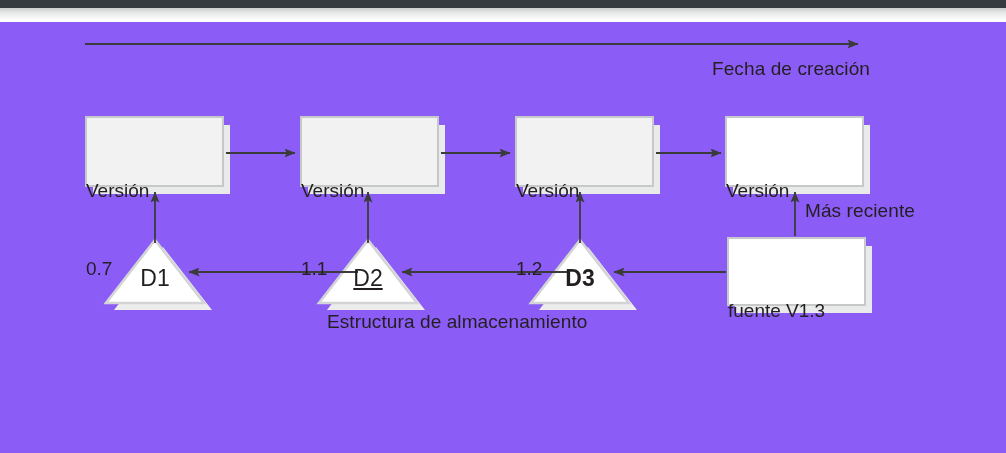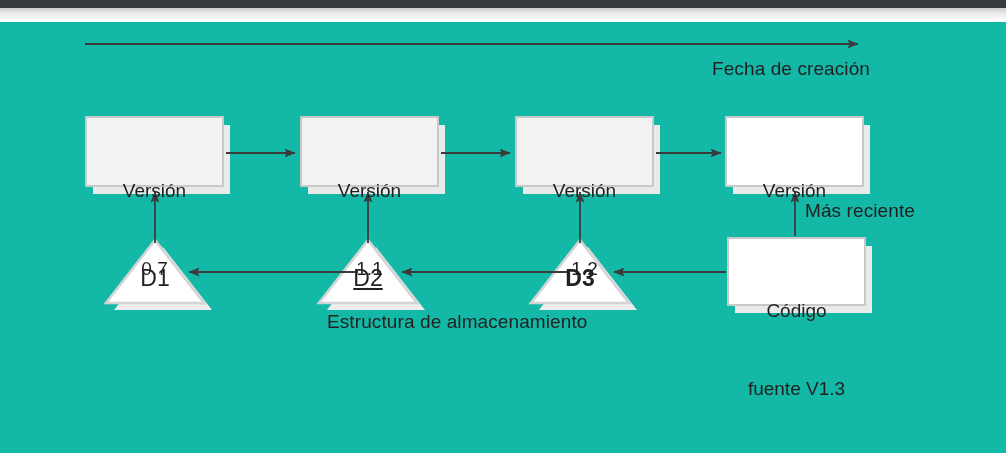--- a/index.html
+++ b/index.html
@@ -8,21 +8,21 @@
     background: #ffffff;
   }
   body {
     font-family: "Liberation Sans", "DejaVu Sans", sans-serif;
     color: #231f20;
   }
   #canvas {
     position: relative;
     width: 1006px;
     height: 453px;
-    background: #14b8a6;
+    background: #8b5cf6;
     overflow: hidden;
   }
   
   #top-bar {
     position: absolute;
     left: 0; top: 0;
     width: 1006px;
     height: 8px;
     background: #343a3d;
   }
@@ -43,21 +43,20 @@
   .lbl {
     position: absolute;
     white-space: pre;
     font-size: 19px;
     line-height: 23px;
     color: #231f20;
     letter-spacing: 0.1px;
   }
   .node-text {
     position: absolute;
-    text-align: center;
     white-space: pre;
     font-size: 19px;
     line-height: 26px;
     color: #231f20;
   }
   .tri-text {
     position: absolute;
     text-align: center;
     white-space: pre;
     font-size: 23px;
@@ -183,21 +182,20 @@
   <div class="node-text" style="left:516px; top:126px; width:137px;">
     <div>Versión</div>
     <div>1.2</div>
   </div>
 
   <div class="node-text" style="left:726px; top:126px; width:137px;">
     <div>Versión</div>
   </div>
 
   <div class="node-text" style="left:728px; top:246px; width:137px;">
-    <div>Código</div>
     <div>fuente V1.3</div>
   </div>
 
   <div class="tri-text" style="left:125px; top:267px; width:60px;">D1</div>
   <div class="tri-text" style="left:338px; top:267px; width:60px;text-decoration:underline;">D2</div>
   <div class="tri-text" style="left:550px; top:267px; width:60px;font-weight:bold;">D3</div>
 
 </div>
 
 </body></html>

